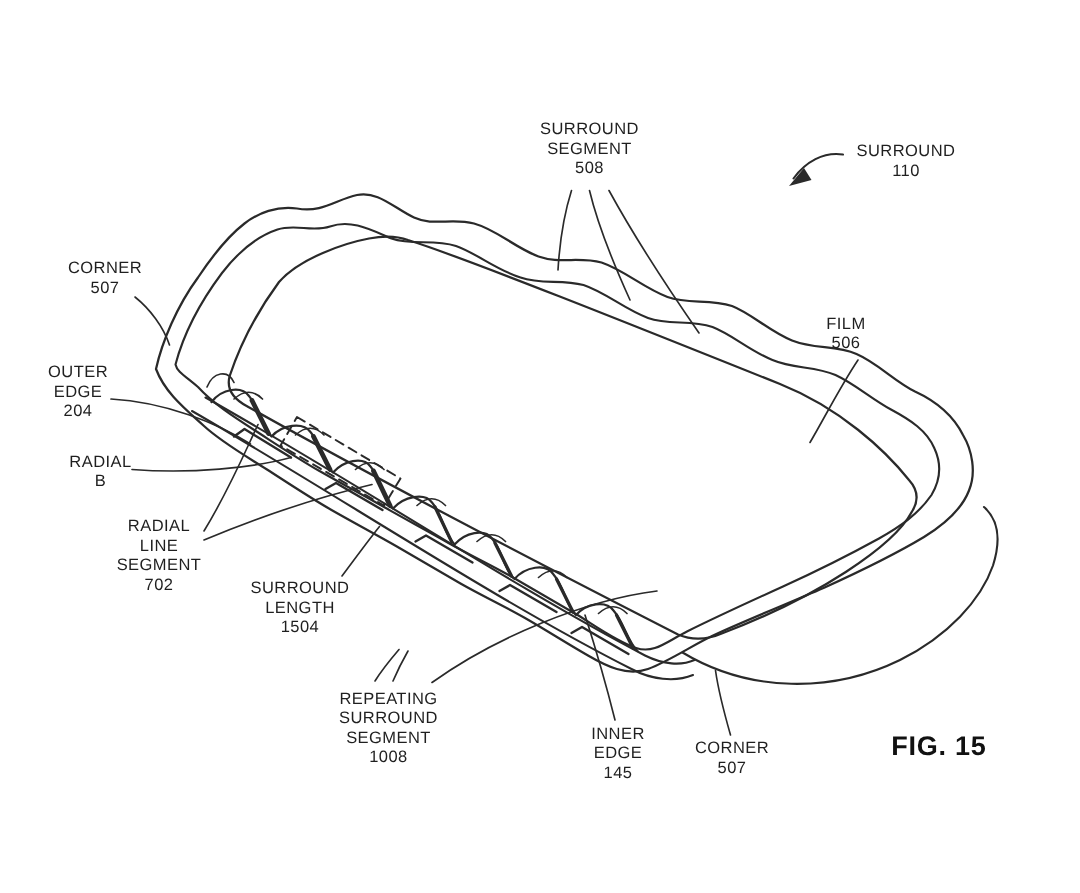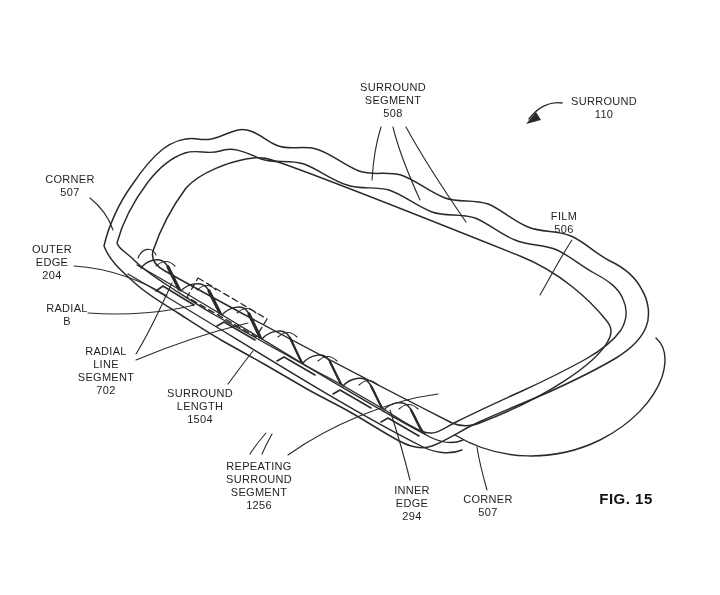--- a/index.html
+++ b/index.html
@@ -9,21 +9,21 @@
     font-family:Liberation Sans, sans-serif;overflow:hidden;
   }
   #stage svg{position:absolute;left:0;top:0;}
   .lbl{
     position:absolute;transform:translate(-50%,-50%);
     font-size:11px;line-height:13px;letter-spacing:.3px;
     color:#1f1f1f;text-align:center;white-space:pre-line;
   }
   .fig-caption{
     position:absolute;transform:translate(-50%,-50%);
-    font-size:15px;font-weight:bold;letter-spacing:.5px;color:#111;
+    font-size:18px;font-weight:bold;letter-spacing:.5px;color:#111;
     white-space:nowrap;
   }
 </style>
 </head>
 <body>
 
 <div id="stage">
 
   <svg width="720" height="595" viewBox="0 0 720 595">
     <g fill="none" stroke="#2a2a2a" stroke-linecap="round" stroke-linejoin="round">
@@ -192,23 +192,23 @@
   <div class="lbl" style="left:106px;top:371px">RADIAL
 LINE
 SEGMENT
 702</div>
   <div class="lbl" style="left:200px;top:406px">SURROUND
 LENGTH
 1504</div>
   <div class="lbl" style="left:259px;top:486px">REPEATING
 SURROUND
 SEGMENT
-1256</div>
+1008</div>
   <div class="lbl" style="left:412px;top:503px">INNER
 EDGE
-294</div>
+145</div>
   <div class="lbl" style="left:488px;top:506px">CORNER
 507</div>
   <div class="lbl" style="left:564px;top:223px">FILM
 506</div>
 
   <div class="fig-caption" style="left:626px;top:498px">FIG. 15</div>
 </div>
 
 </body></html>

